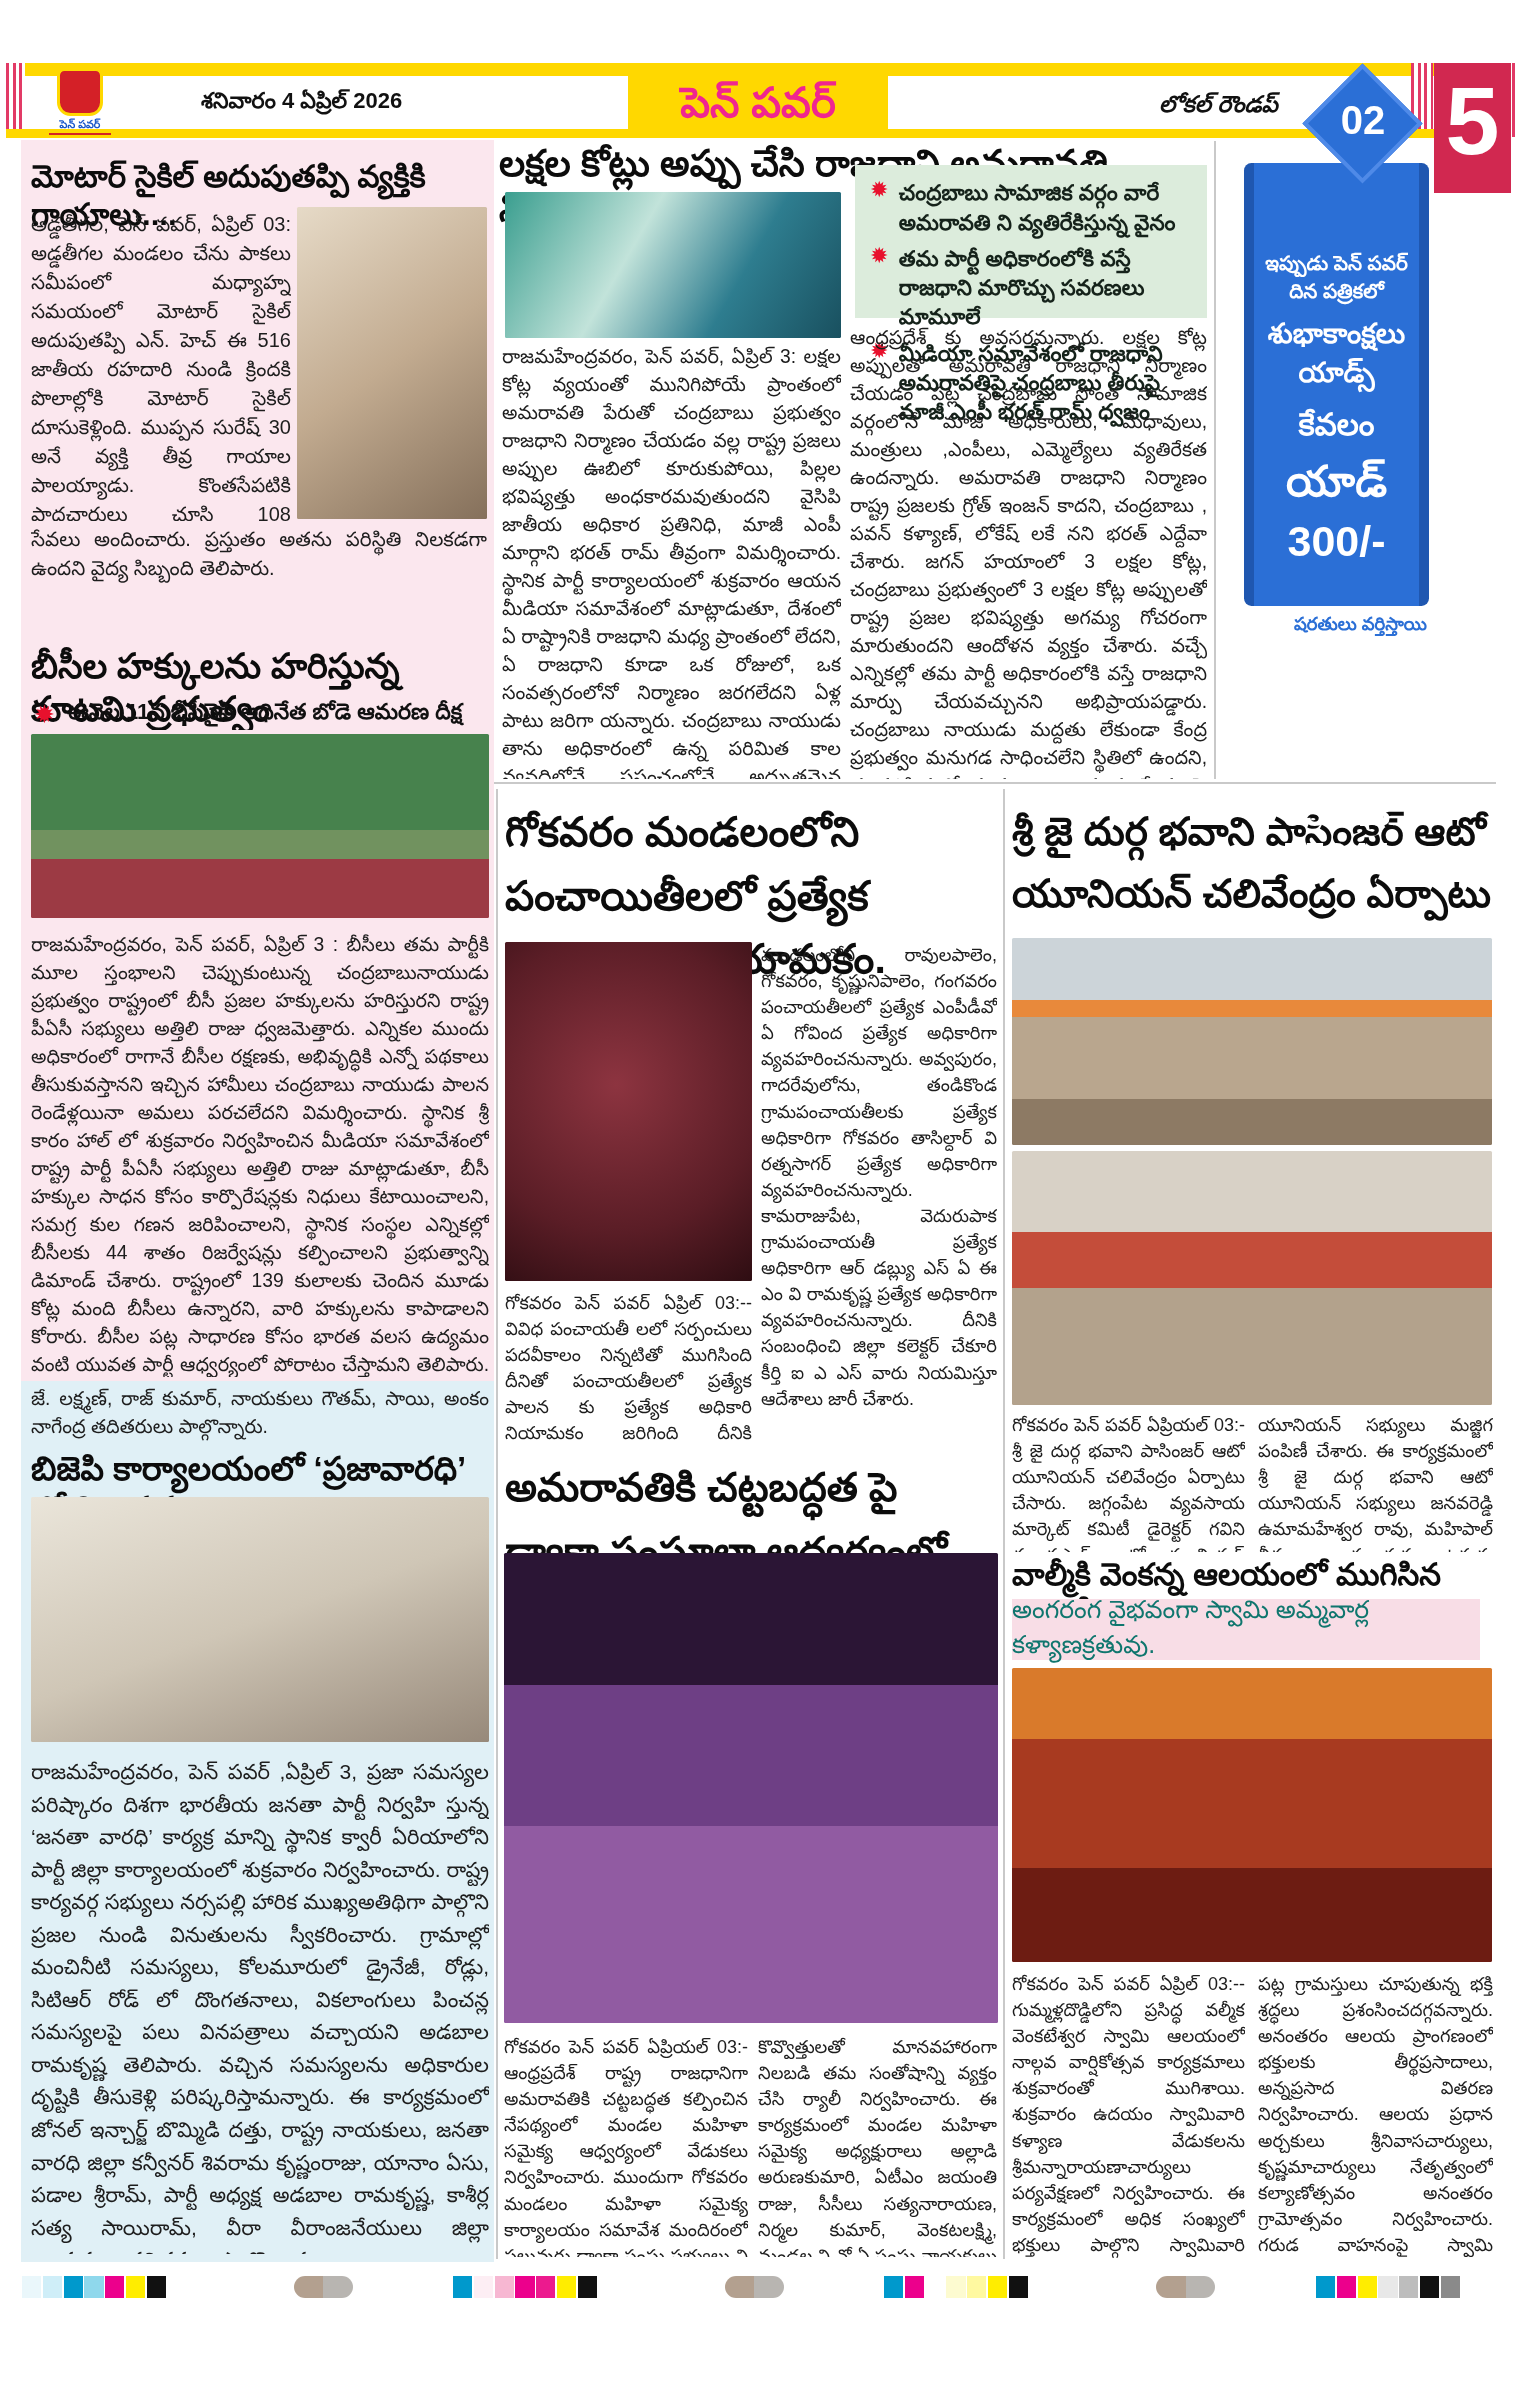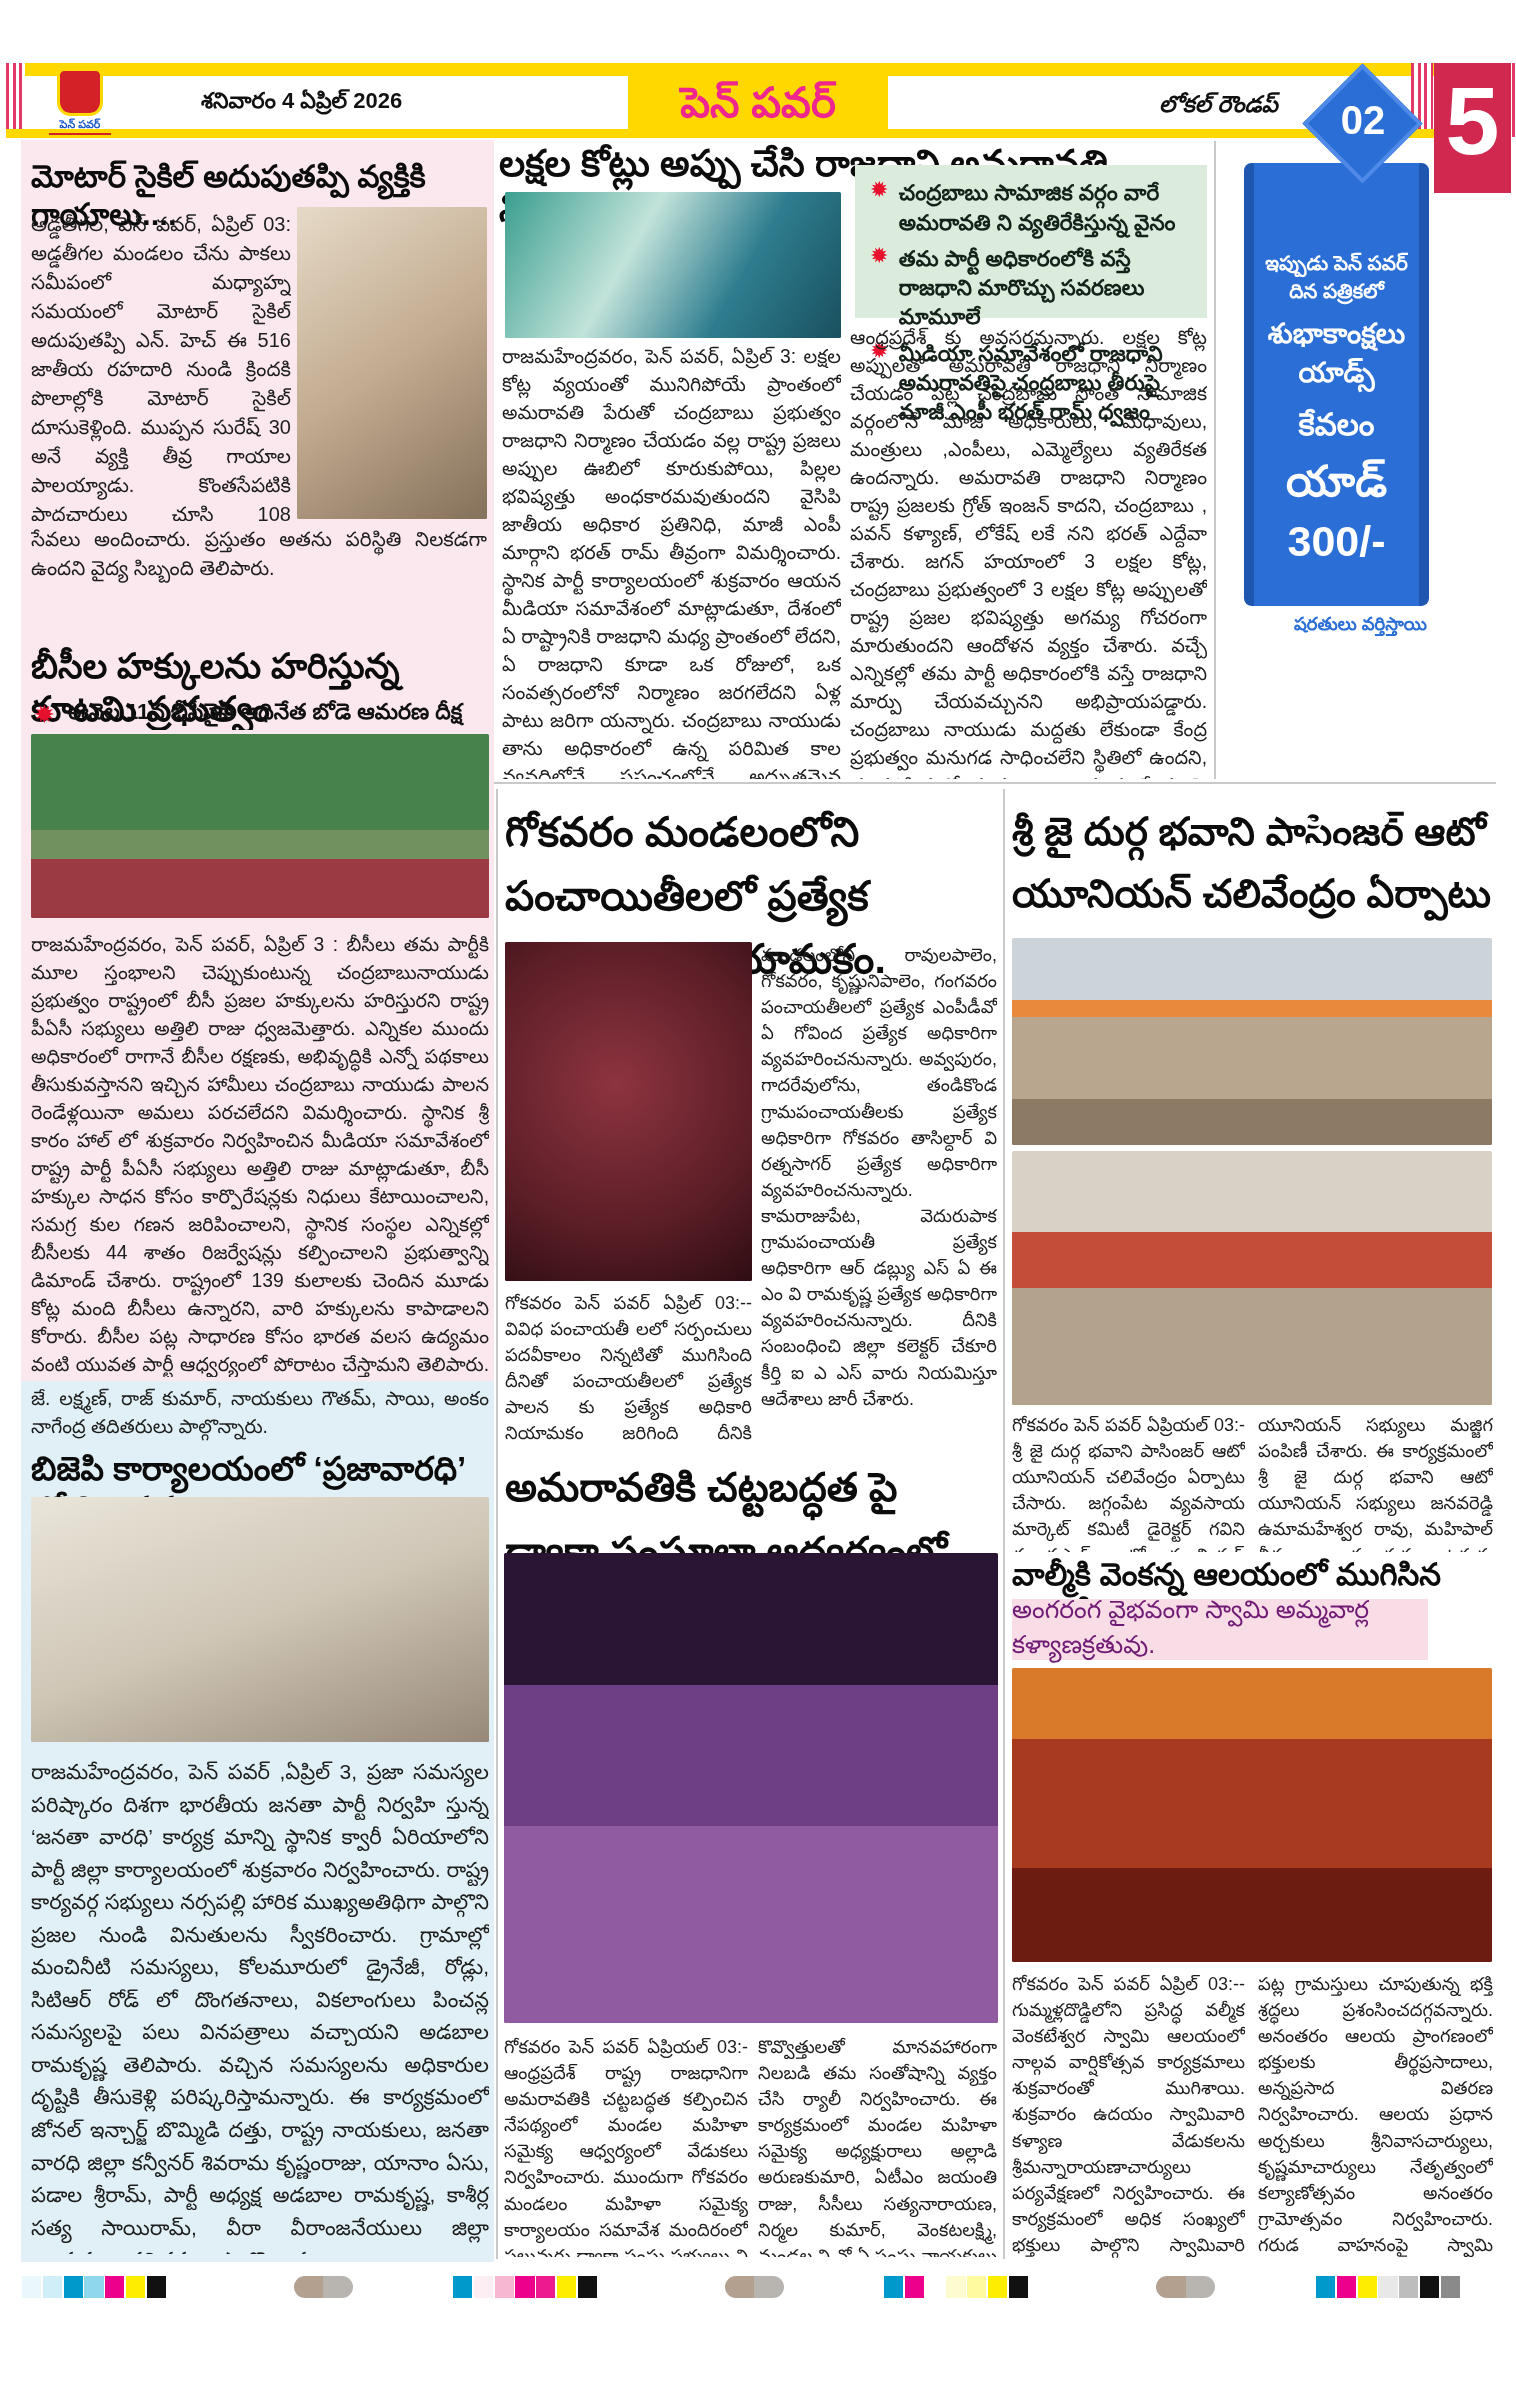--- a/index.html
+++ b/index.html
@@ -115,21 +115,21 @@
   <div class="abs body-sm" style="left:504px;top:2034px;width:244px;height:223px;">గోకవరం పెన్ పవర్ ఏప్రియల్ 03:- ఆంధ్రప్రదేశ్ రాష్ట్ర రాజధానిగా అమరావతికి చట్టబద్ధత కల్పించిన నేపథ్యంలో మండల మహిళా సమైక్య ఆధ్వర్యంలో వేడుకలు నిర్వహించారు. ముందుగా గోకవరం మండలం మహిళా సమైక్య కార్యాలయం సమావేశ మందిరంలో పలువురు డ్వాక్రా సంఘ సభ్యులు వి వో ఏ లు డ్వాక్రా సిబ్బంది సమావేశమై అమరావతి బిల్లుకి చట్టబద్ధత కల్పించడం పట్ల హర్షం వ్యక్తం చేస్తూ శుభాకాంక్షలు తెలిపారు. అనంతరం</div>
   <div class="abs body-sm" style="left:758px;top:2034px;width:239px;height:223px;">కొవ్వొత్తులతో మానవహారంగా నిలబడి తమ సంతోషాన్ని వ్యక్తం చేసి ర్యాలీ నిర్వహించారు. ఈ కార్యక్రమంలో మండల మహిళా సమైక్య అధ్యక్షురాలు అల్లాడి అరుణకుమారి, ఏటీఎం జయంతి రాజు, సీసీలు సత్యనారాయణ, నిర్మల కుమార్, వెంకటలక్ష్మి, మండల వి వో ఏ సంఘ నాయకులు ప్రమీల రాణి, కనక రత్న కుమారి, వాణి వరలక్ష్మి మీరాభిమాలక్ష్మి, పలు మహిళా సంఘ అధ్యక్ష కార్యదర్శులు అధిక సంఖ్యలో పాల్గొన్నారు.</div>
 
   <div class="abs headline" style="left:1012px;top:801px;width:482px;font-size:39px;line-height:1.6;">శ్రీ జై దుర్గ భవాని పాసింజర్ ఆటో యూనియన్ చలివేంద్రం ఏర్పాటు</div>
   <div class="abs photo ph-ribbon" style="left:1012px;top:938px;width:480px;height:207px;"></div>
   <div class="abs photo ph-chali" style="left:1012px;top:1151px;width:480px;height:254px;"></div>
   <div class="abs body-sm" style="left:1012px;top:1412px;width:233px;height:140px;">గోకవరం పెన్ పవర్ ఏప్రియల్ 03:- శ్రీ జై దుర్గ భవాని పాసింజర్ ఆటో యూనియన్ చలివేంద్రం ఏర్పాటు చేసారు. జగ్గంపేట వ్యవసాయ మార్కెట్ కమిటీ డైరెక్టర్ గవిని దుర్గాప్రసాద్, ఆటో యూనియన్ ప్రెసిడెంట్ వనం శ్రీనివాస్ ల సమక్షంలో ఏపీఎస్ఆర్టీసీ గోకవరం డిపో సీనియర్ ట్రాఫిక్ ఇన్స్పెక్టర్ అడ్డాల అప్పారావు చలివేంద్రం రిబ్బన్ కట్ చేసి ప్రారంభించారు.</div>
   <div class="abs body-sm" style="left:1258px;top:1412px;width:235px;height:140px;">యూనియన్ సభ్యులు మజ్జిగ పంపిణీ చేశారు. ఈ కార్యక్రమంలో శ్రీ జై దుర్గ భవాని ఆటో యూనియన్ సభ్యులు జనవరెడ్డి ఉమామహేశ్వర రావు, మహిపాల్ వీరబాబు, పలుగురు ఉదయ భాస్కర్, కాపవరపు రాజు,పత్తి భీమరాజు, వట్టికూటి సత్యనారాయణ. నెల్లి బుజ్జి మరియు ఆటో యూనియన్ సభ్యులు పాల్గొన్నారు.</div>
 
   <div class="abs headline" style="left:1012px;top:1556px;width:482px;font-size:31px;">వాల్మీకి వెంకన్న ఆలయంలో ముగిసిన వార్షికోత్సవాలు</div>
-  <div class="abs" style="left:1012px;top:1599px;width:416px;height:61px;background:#f8dde6;display:flex;align-items:center;justify-content:center;font-size:25px;color:#701a75;">అంగరంగ వైభవంగా స్వామి అమ్మవార్ల కళ్యాణక్రతువు.</div>
+  <div class="abs" style="left:1012px;top:1599px;width:468px;height:61px;background:#f8dde6;display:flex;align-items:center;justify-content:center;font-size:25px;color:#0f766e;">అంగరంగ వైభవంగా స్వామి అమ్మవార్ల కళ్యాణక్రతువు.</div>
   <div class="abs photo ph-temple" style="left:1012px;top:1668px;width:480px;height:294px;"></div>
   <div class="abs body-sm" style="left:1012px;top:1971px;width:233px;height:287px;">గోకవరం పెన్ పవర్ ఏప్రిల్ 03:-- గుమ్మళ్లదొడ్డిలోని ప్రసిద్ధ వల్మీక వెంకటేశ్వర స్వామి ఆలయంలో నాల్గవ వార్షికోత్సవ కార్యక్రమాలు శుక్రవారంతో ముగిశాయి. శుక్రవారం ఉదయం స్వామివారి కళ్యాణ వేడుకలను శ్రీమన్నారాయణాచార్యులు పర్యవేక్షణలో నిర్వహించారు. ఈ కార్యక్రమంలో అధిక సంఖ్యలో భక్తులు పాల్గొని స్వామివారి కళ్యాణ వేడుకను వీక్షించారు. ఈసందర్భంగా శ్రీమన్నారాయణాచార్యులు మాట్లాడుతూ , వల్మీక క్షేత్రంలో గ్రామస్తులు భక్తిశ్రద్ధలతో</div>
   <div class="abs body-sm" style="left:1258px;top:1971px;width:235px;height:287px;">పట్ల గ్రామస్తులు చూపుతున్న భక్తి శ్రద్ధలు ప్రశంసించదగ్గవన్నారు. అనంతరం ఆలయ ప్రాంగణంలో భక్తులకు తీర్థప్రసాదాలు, అన్నప్రసాద వితరణ నిర్వహించారు. ఆలయ ప్రధాన అర్చకులు శ్రీనివాసచార్యులు, కృష్ణమాచార్యులు నేతృత్వంలో కల్యాణోత్సవం అనంతరం గ్రామోత్సవం నిర్వహించారు. గరుడ వాహనంపై స్వామి అమ్మవార్ల ను గ్రామంలోని ప్రధాన వీధులలో ఊరేగింపు నిర్వహించారు. కోలాటం, తదితర సాంస్కృతిక ప్రదర్శనల నడుమ నిర్వహించిన ఈ గ్రామోత్సవంలో</div>
 
   <div class="abs" style="left:1226px;top:74px;width:269px;height:505px;">
     <div class="abs ad-scroll" style="left:18px;top:89px;width:185px;height:443px;padding:89px 19.3px 15px 19.3px;box-sizing:border-box;">
       <div style="font-size:20px;font-weight:bold;">ఇప్పుడు పెన్ పవర్ దిన పత్రికలో</div>
       <div style="font-size:28px;font-weight:bold;margin-top:10.4px;">శుభాకాంక్షలు యాడ్స్</div>
       <div style="font-size:31px;font-weight:bold;margin-top:10.4px;">కేవలం</div>
       <div style="font-size:43px;font-weight:bold;margin-top:7.4px;">యాడ్ 300/-</div>

